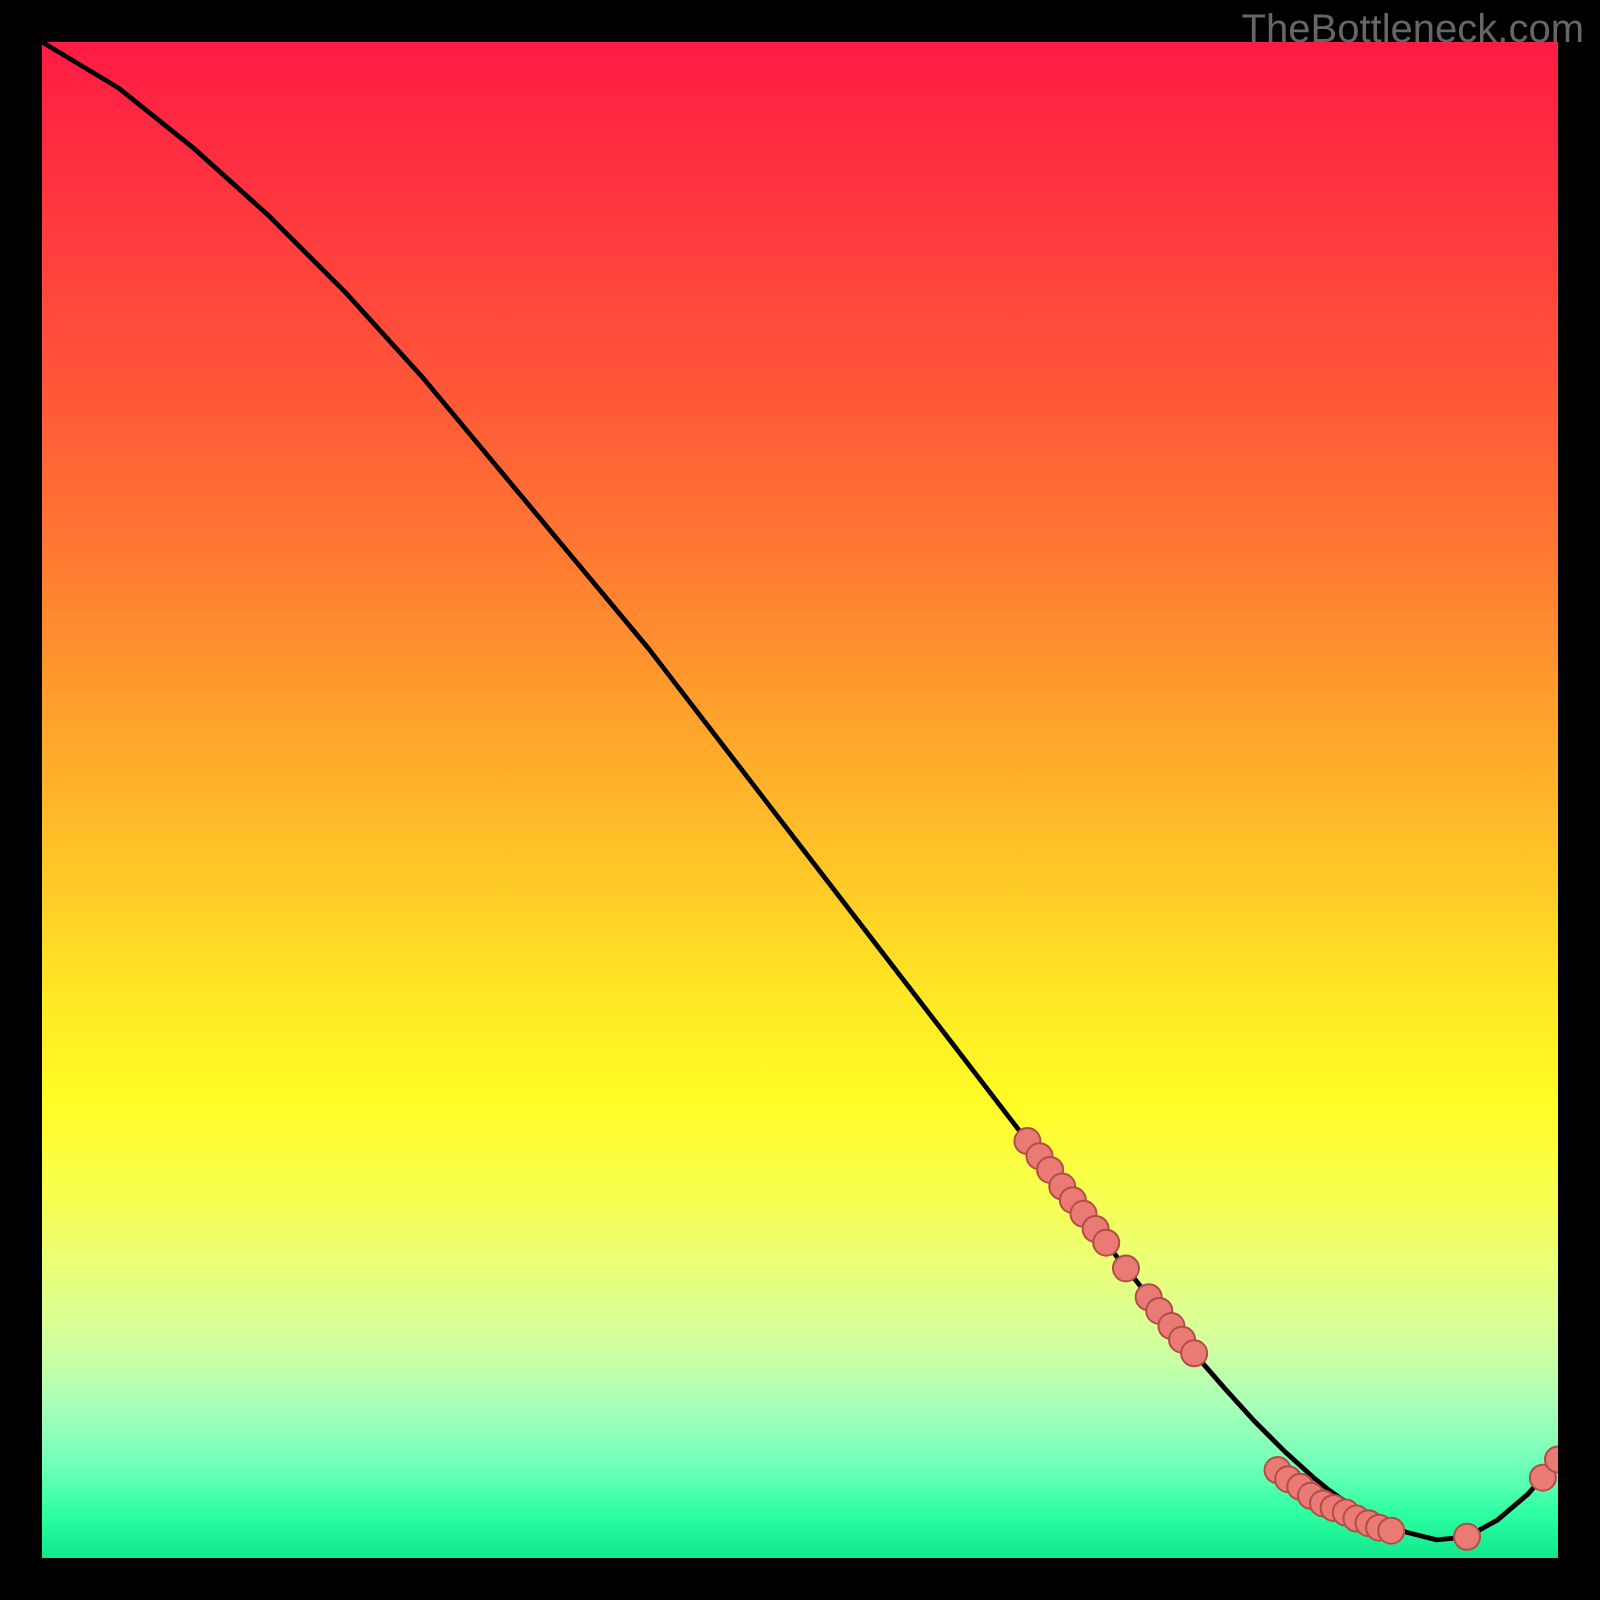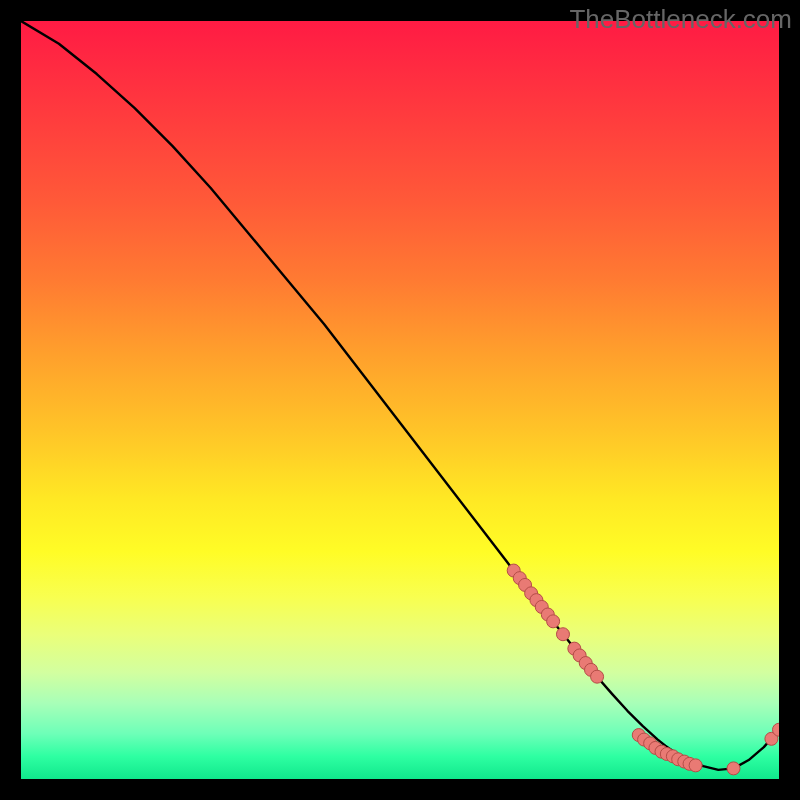--- a/index.html
+++ b/index.html
@@ -15,21 +15,21 @@
     position: relative;
     width: 800px;
     height: 800px;
     background: #000;
   }
   .watermark {
     position: absolute;
     top: 4px;
     right: 8px;
     color: #666;
-    font-size: 26px;
+    font-size: 20px;
     font-weight: 500;
     z-index: 20;
   }
   .plot-area {
     position: absolute;
     left: 21px;
     top: 21px;
     width: 758px;
     height: 758px;
     

